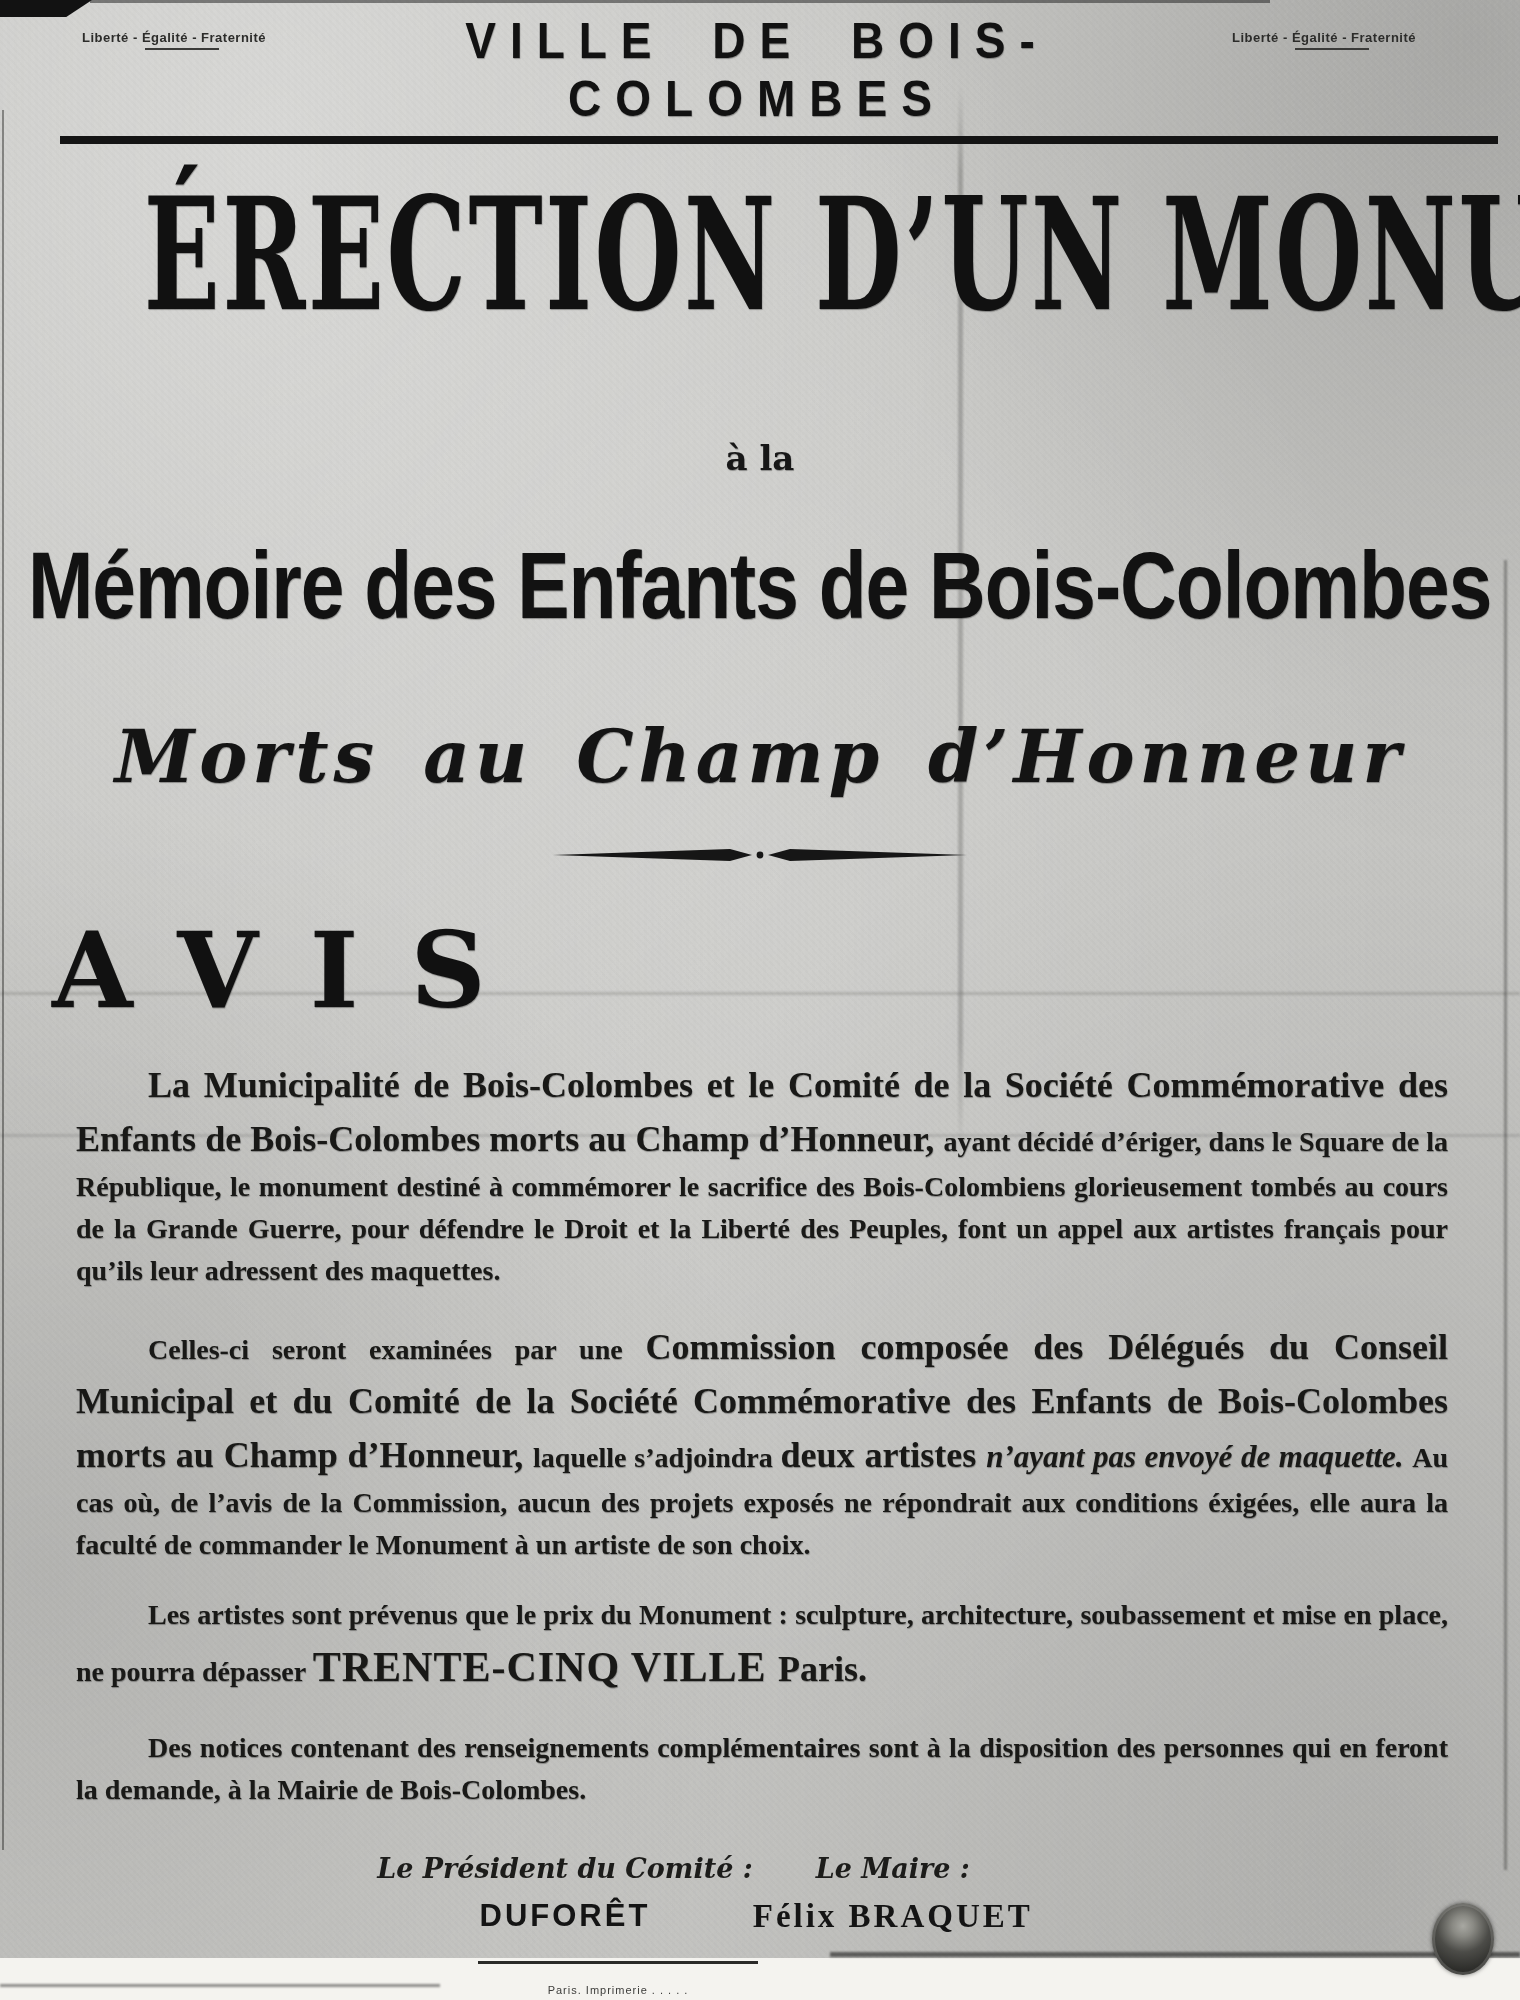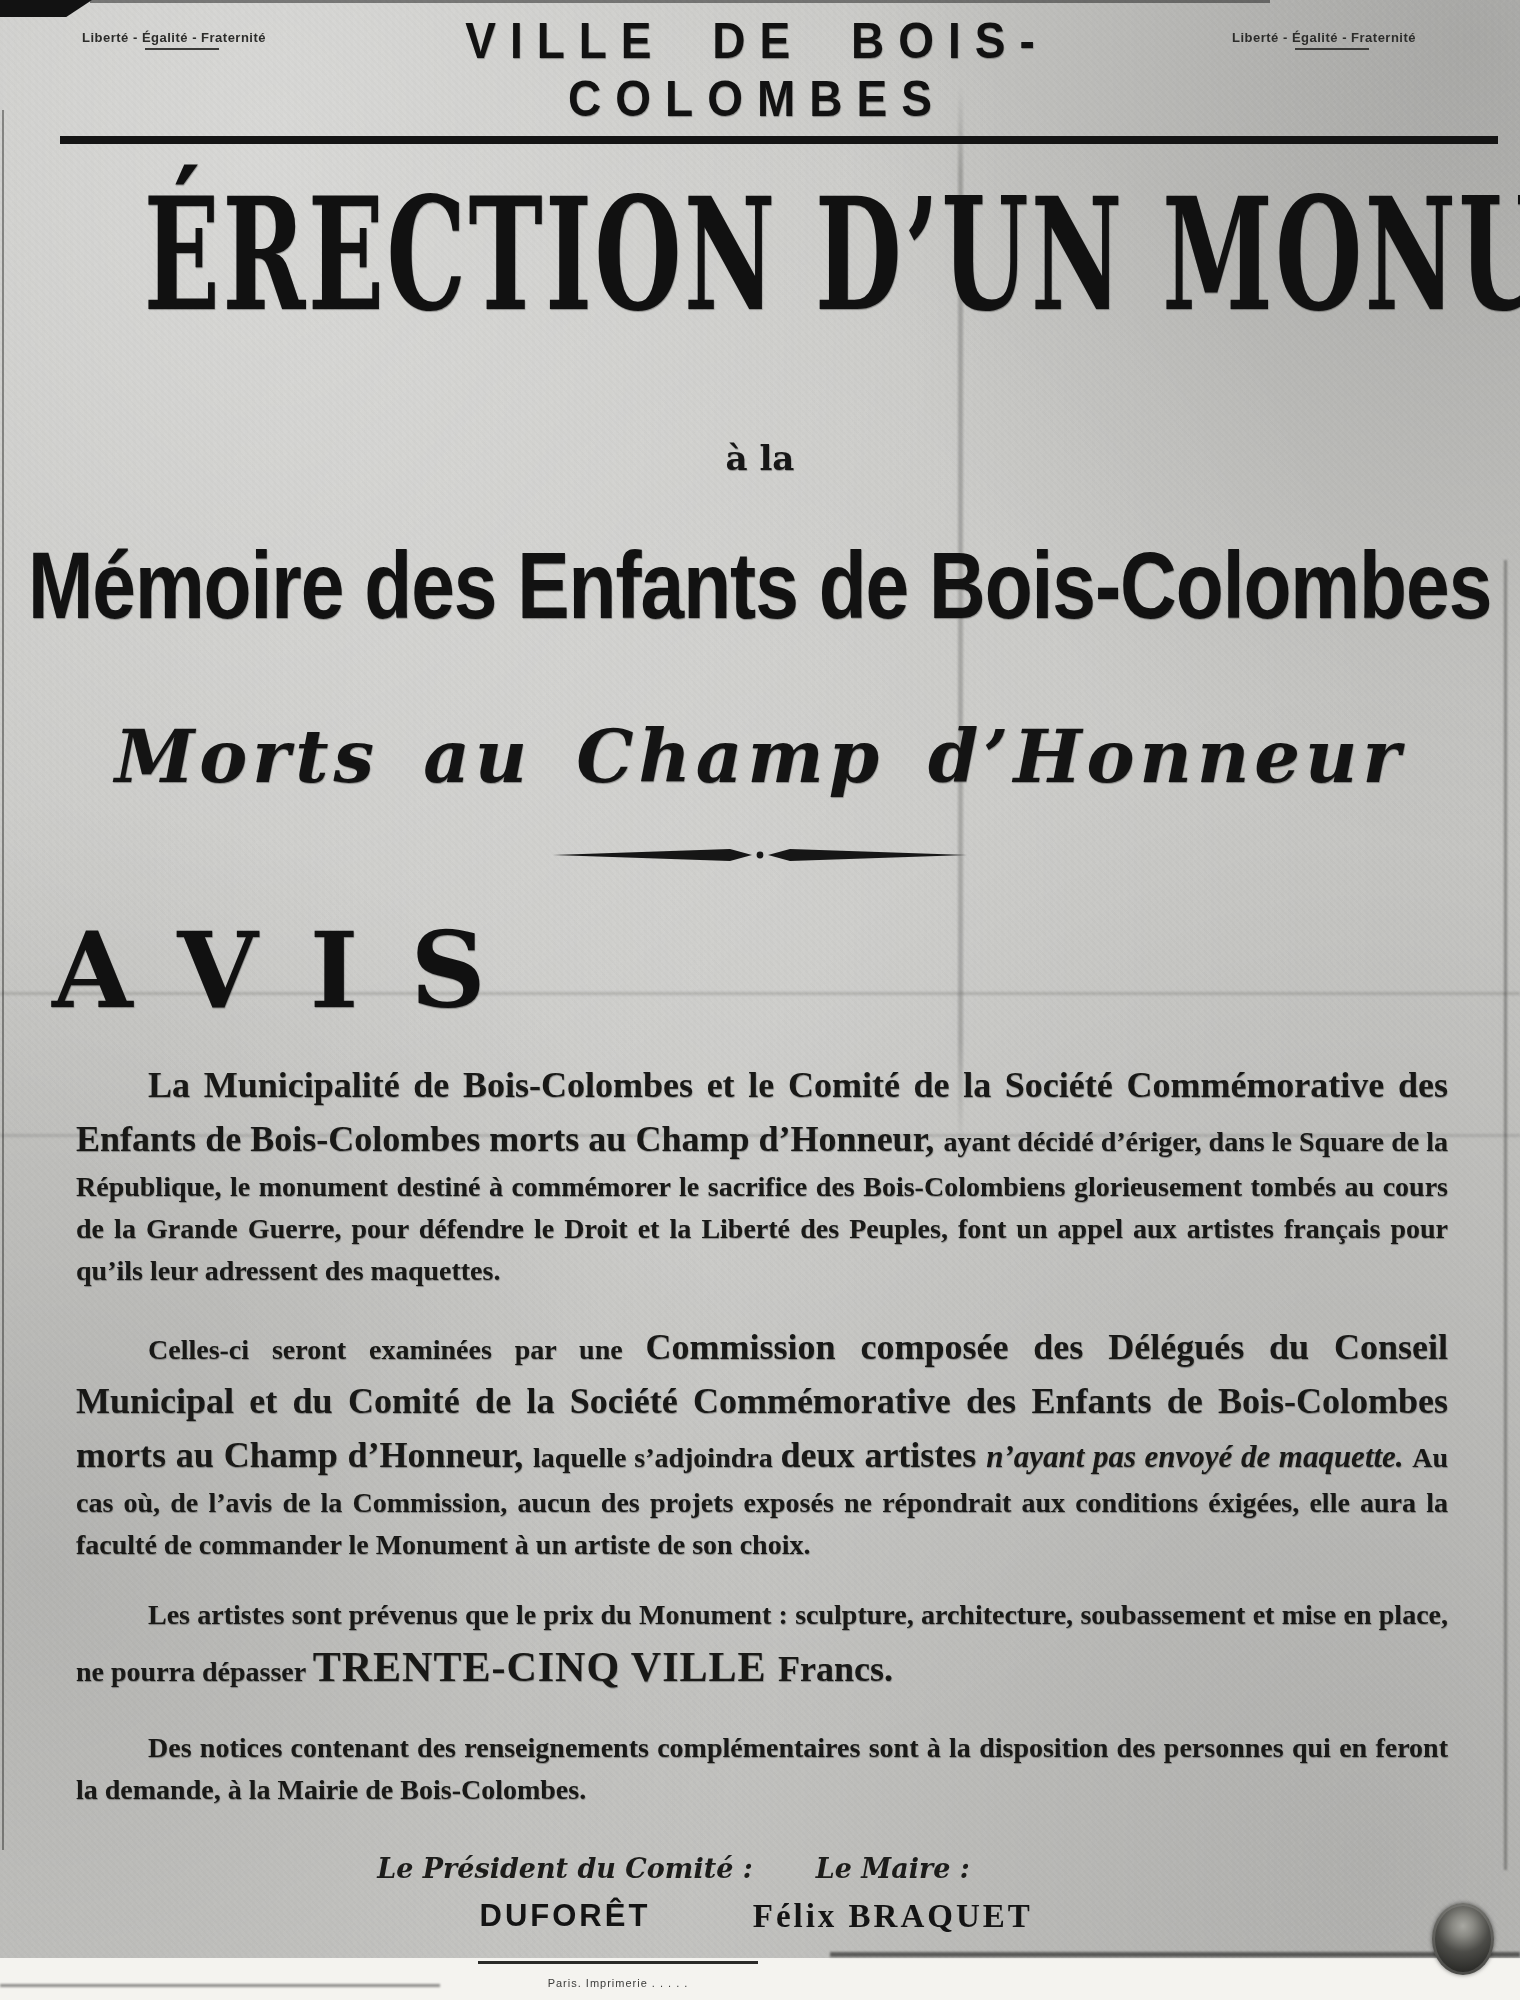--- a/index.html
+++ b/index.html
@@ -107,21 +107,21 @@
     display: flex; justify-content: center;
     padding: 14px 300px 0 190px;
   }
   .sig { text-align: center; }
   .sig-role { font-family: "DejaVu Serif", serif; font-weight: bold; font-style: italic; font-size: 27px; color: #1c1c1a; }
   .sig-name { margin-top: 14px; font-family: "Liberation Sans", sans-serif; font-weight: bold; font-size: 31px; letter-spacing: 3px; color: #141414; }
   .sig-mayor .sig-name { font-family: "Liberation Serif", serif; font-size: 33px; }
 
   .imprint {
     margin: 26px 0 0 478px; width: 280px; text-align: center;
-    border-top: 3px solid #2a2a28; padding-top: 13px;
+    border-top: 3px solid #2a2a28; padding-top: 20px;
     font-family: "Liberation Sans", sans-serif; font-size: 11px; color: #3c3c3a;
     filter: blur(0.7px); letter-spacing: 1px;
   }
   .seal {
     position: absolute; left: 1432px; top: 1903px; width: 62px; height: 72px;
     border-radius: 50%; z-index: 3;
     background: radial-gradient(circle at 50% 32%, #a8a8a2 0%, #8a8a84 18%, #4c4c48 45%, #2b2b28 78%, #1d1d1a 100%);
     box-shadow: 0 0 4px rgba(0,0,0,0.5), inset 0 0 0 3px rgba(180,180,175,0.25);
   }
 </style>
@@ -171,21 +171,21 @@
         <polygon points="422,10 245,4 223,10 245,16" fill="#161616"></polygon>
         <circle cx="215" cy="10" r="3.4" fill="#161616"></circle>
       </svg>
     </div>
 
     <div class="notice-heading ink">AVIS</div>
 
     <div class="body-block ink">
         <p class="body-par"><span class="seg-lg">La Municipalité de Bois-Colombes et le Comité de la Société Commémorative des Enfants de Bois-Colombes morts au Champ d’Honneur, </span><span class="seg-sm">ayant décidé d’ériger, dans le Square de la République, le monument destiné à commémorer le sacrifice des Bois-Colombiens glorieusement tombés au cours de la Grande Guerre, pour défendre le Droit et la Liberté des Peuples, font un appel aux artistes français pour qu’ils leur adressent des maquettes.</span></p>
         <p class="body-par"><span class="seg-sm">Celles-ci seront examinées par une </span><span class="seg-lg">Commission composée des Délégués du Conseil Municipal et du Comité de la Société Commémorative des Enfants de Bois-Colombes morts au Champ d’Honneur, </span><span class="seg-sm">laquelle s’adjoindra </span><span class="seg-lg">deux artistes </span><span class="seg-it">n’ayant pas envoyé de maquette. </span><span class="seg-sm">Au cas où, de l’avis de la Commission, aucun des projets exposés ne répondrait aux conditions éxigées, elle aura la faculté de commander le Monument à un artiste de son choix.</span></p>
-        <p class="body-par"><span class="seg-sm">Les artistes sont prévenus que le prix du Monument : sculpture, architecture, soubassement et mise en place, ne pourra dépasser </span><span class="seg-xl">TRENTE-CINQ VILLE </span><span class="seg-lg">Francs.</span></p>
+        <p class="body-par"><span class="seg-sm">Les artistes sont prévenus que le prix du Monument : sculpture, architecture, soubassement et mise en place, ne pourra dépasser </span><span class="seg-xl">TRENTE-CINQ VILLE </span><span class="seg-lg">Paris.</span></p>
         <p class="body-par"><span class="seg-sm">Des notices contenant des renseignements complémentaires sont à la disposition des personnes qui en feront la demande, à la Mairie de Bois-Colombes.</span></p>
       </div>
 
     <div class="signatures">
       <div class="sig sig-president">
         <div class="sig-role">Le Président du Comité :</div>
         <div class="sig-name">DUFORÊT</div>
       </div>
       <div class="sig sig-mayor">
         <div class="sig-role">Le Maire :</div>

